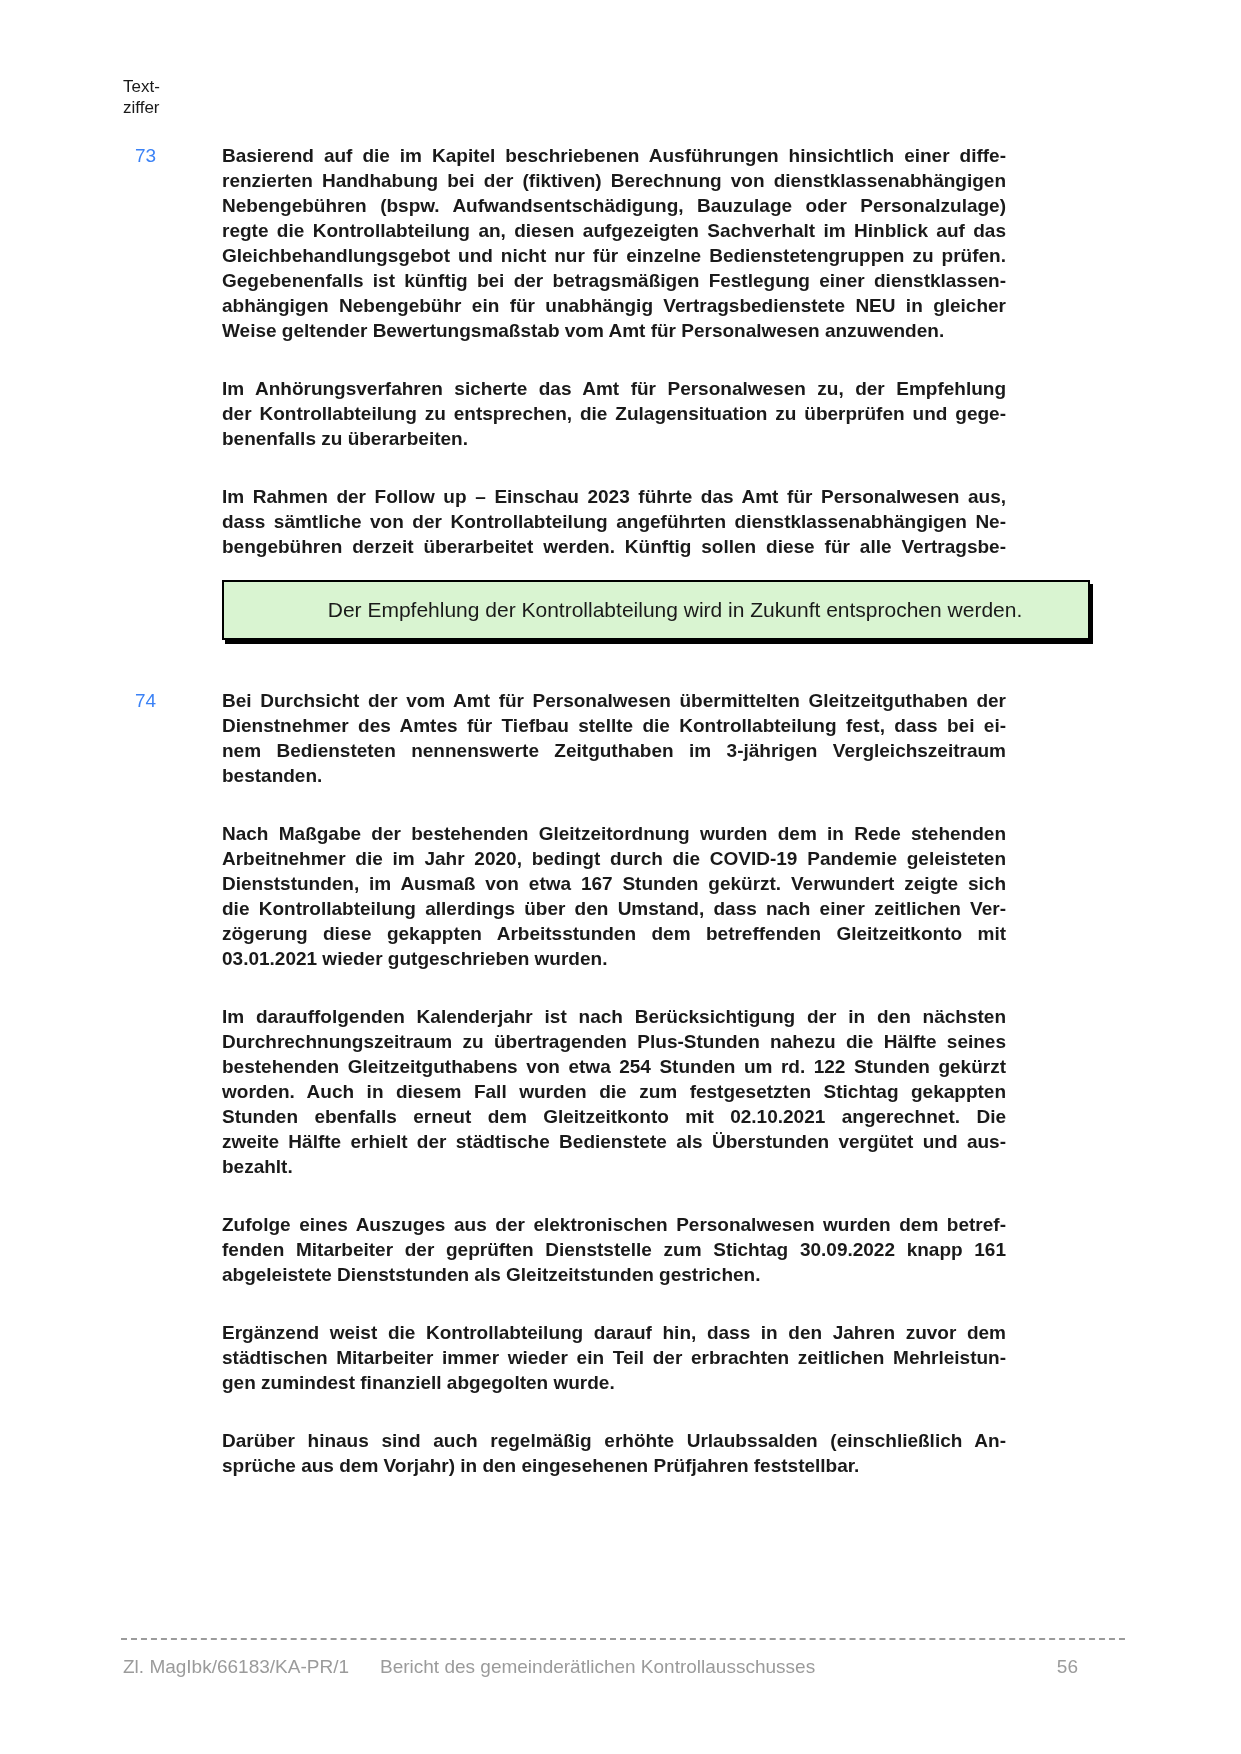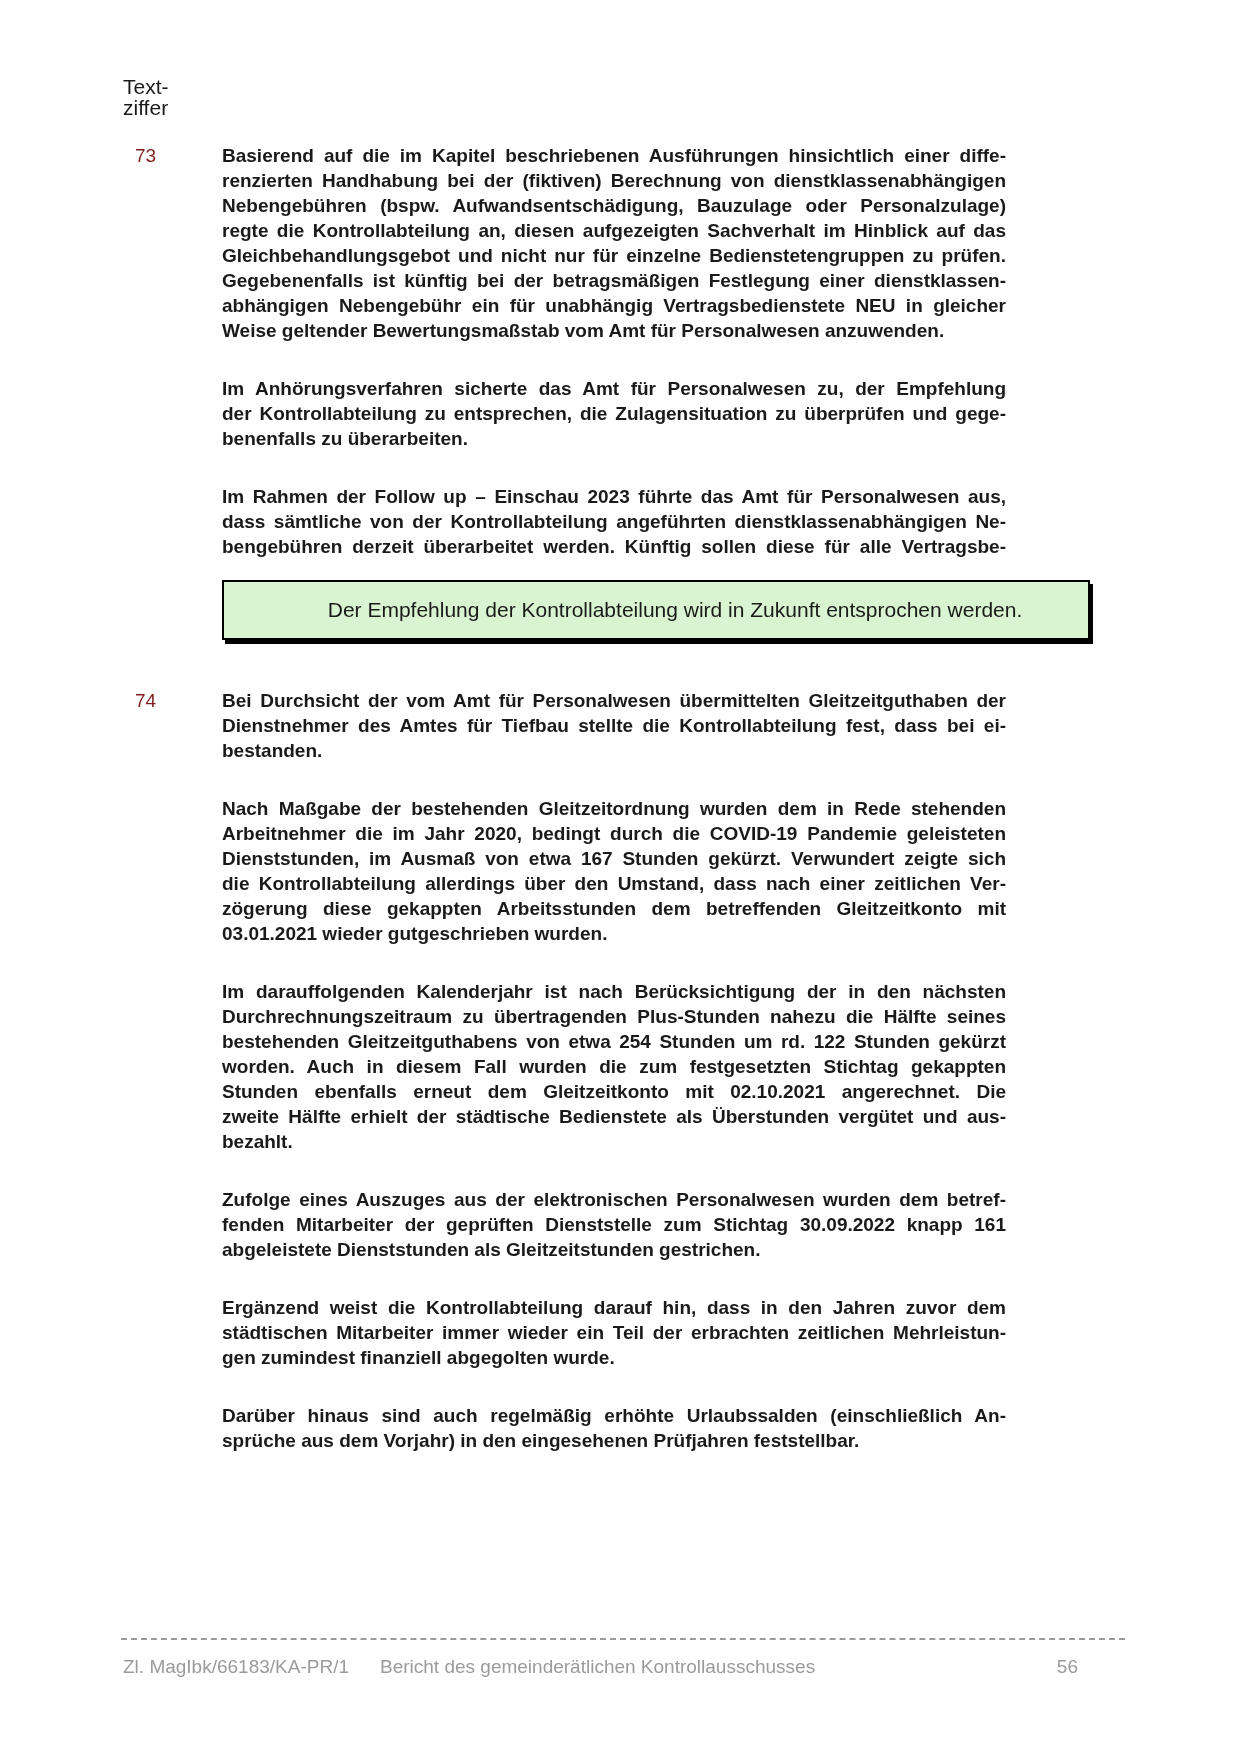--- a/index.html
+++ b/index.html
@@ -14,21 +14,21 @@
     margin: 0 auto;
     background: #ffffff;
     font-family: "Liberation Sans", "DejaVu Sans", sans-serif;
     color: #000;
     overflow: hidden;
   }
   .margin-label {
     position: absolute;
     left: 123px;
     top: 76px;
-    font-size: 21px;
+    font-size: 17px;
     line-height: 21px;
     color: #1a1a1a;
   }
   .content {
     position: absolute;
     top: 143px;
     left: 0;
     right: 0;
   }
   .section {
@@ -37,21 +37,21 @@
   }
   .section + .section {
     margin-top: 48px;
   }
   .tz-num {
     position: absolute;
     left: -87px;
     top: 0;
     font-size: 19px;
     line-height: 25px;
-    color: #7f1d1d;
+    color: #3b82f6;
   }
   .body {
     width: 784px;
   }
   .para + .para {
     margin-top: 33px;
   }
   .line {
     font-size: 19px;
     line-height: 25px;
@@ -141,20 +141,21 @@
           <div class="hbox">
             <span>Der Empfehlung der Kontrollabteilung wird in Zukunft entsprochen werden.</span>
           </div>
         </section>
         <section class="section">
           <div class="tz-num">74</div>
           <div class="body">
             <div class="para">
               <div class="line">Bei Durchsicht der vom Amt für Personalwesen übermittelten Gleitzeitguthaben der</div>
               <div class="line">Dienstnehmer des Amtes für Tiefbau stellte die Kontrollabteilung fest, dass bei ei-</div>
+              <div class="line">nem Bediensteten nennenswerte Zeitguthaben im 3-jährigen Vergleichszeitraum</div>
               <div class="line final">bestanden.</div>
             </div>
             <div class="para">
               <div class="line">Nach Maßgabe der bestehenden Gleitzeitordnung wurden dem in Rede stehenden</div>
               <div class="line">Arbeitnehmer die im Jahr 2020, bedingt durch die COVID-19 Pandemie geleisteten</div>
               <div class="line">Dienststunden, im Ausmaß von etwa 167 Stunden gekürzt. Verwundert zeigte sich</div>
               <div class="line">die Kontrollabteilung allerdings über den Umstand, dass nach einer zeitlichen Ver-</div>
               <div class="line">zögerung diese gekappten Arbeitsstunden dem betreffenden Gleitzeitkonto mit</div>
               <div class="line final">03.01.2021 wieder gutgeschrieben wurden.</div>
             </div>

